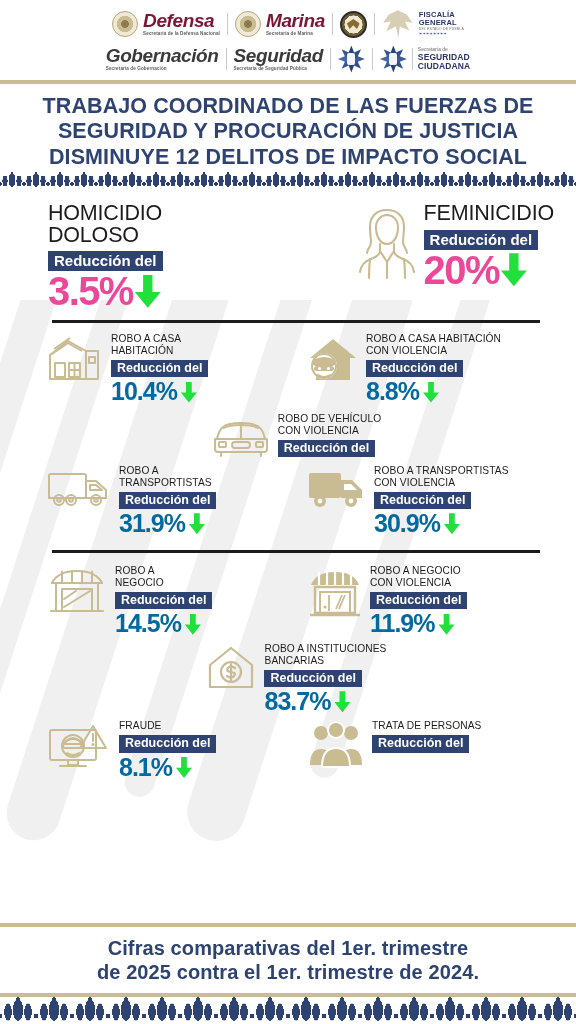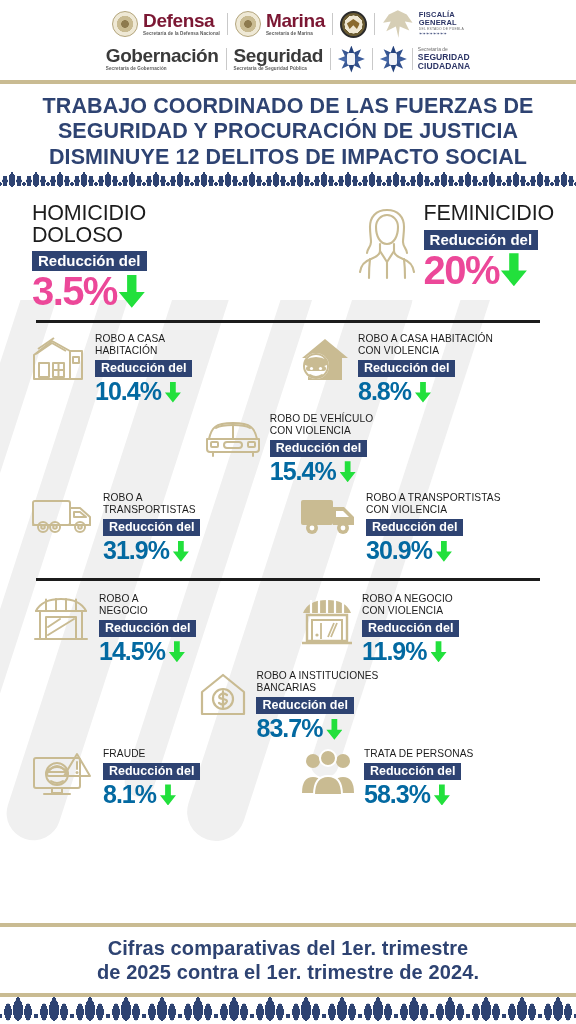--- a/index.html
+++ b/index.html
@@ -52,21 +52,21 @@
   .logo-seal {
     width: 26px; height: 26px;
     border-radius: 50%;
     background:
       radial-gradient(circle at 50% 50%, #8d7a4e 0 22%, #c9bb92 23% 48%, #efe9d6 49% 100%);
     border: 1px solid #b3a57c;
     flex: none;
   }
   .logo-txt { line-height: 1; }
   .logo-main {
-    font-size: 19px; font-weight: bold; letter-spacing: -0.4px;
+    font-size: 19px; font-weight: bold; letter-spacing: -0.4px; font-style: italic;
   }
   .logo-main.defensa { color: #7b1733; }
   .logo-main.marina  { color: #7b1733; }
   .logo-main.dark    { color: #3a3a3a; }
   .logo-sub {
     font-size: 4.6px; font-weight: bold; color: #5c5c5c;
     letter-spacing: 0.1px; margin-top: 1.5px;
   }
   .divider-v { width: 1px; height: 22px; background: #c9c9c9; }
 
@@ -134,21 +134,21 @@
     background-image:
       radial-gradient(ellipse 3.4px 7px at 12px 8px,  #2e4372 0 99%, transparent 100%),
       radial-gradient(ellipse 2.6px 5.6px at 5px 9px, #2e4372 0 99%, transparent 100%),
       radial-gradient(ellipse 2.6px 5.6px at 19px 9px,#2e4372 0 99%, transparent 100%),
       radial-gradient(circle 1.5px at 12px 1.5px,     #2e4372 0 99%, transparent 100%),
       radial-gradient(circle 1.6px at 0px 12px,       #2e4372 0 99%, transparent 100%),
       radial-gradient(circle 1.6px at 24px 12px,      #2e4372 0 99%, transparent 100%);
   }
 
   
-  .content { position: relative; z-index: 2; }
+  .content { position: relative; z-index: 2; margin-left: 16px; }
 
   .pill {
     display: inline-block;
     background: #2e4372;
     color: #ffffff;
     font-weight: bold;
     padding: 1px 6px 2px 6px;
     line-height: 1.15;
     white-space: nowrap;
   }
@@ -436,24 +436,20 @@
             <rect x="45" y="29" width="7" height="5" rx="1"></rect>
             <rect x="21" y="29" width="18" height="6" rx="3"></rect>
             <path d="M10 39 v4 M50 39 v4"></path>
             <path d="M30 11 v15"></path>
           </g>
         </svg>
         <div class="labels">
           <div class="stat-title">ROBO DE VEHÍCULO
 CON VIOLENCIA</div>
           <div class="pill">Reducción del</div>
-          <div class="stat-valrow">
-            <div class="stat-val">15.4%</div>
-            <div class="arrow-down"></div>
-          </div>
         </div>
       </div>
     </div>
 
     <div class="stat-row" style="margin-top:6px;">
       <div class="stat" style="padding-left:14px;">
         <svg class="ico" width="66" height="46" viewBox="0 0 66 46">
           <g fill="none" stroke="#c9bb92" stroke-width="2" stroke-linejoin="round" stroke-linecap="round">
             <rect x="3" y="9" width="37" height="24" rx="2"></rect>
             <path d="M40 16 h10 l10 9 v8 h-20 z"></path>
@@ -603,24 +599,20 @@
           <circle cx="14" cy="13" r="7" fill="#c9bb92"></circle>
           <path d="M3 45 q0 -16 11 -16 q11 0 11 16 z" fill="#c9bb92"></path>
           <circle cx="44" cy="13" r="7" fill="#c9bb92"></circle>
           <path d="M33 45 q0 -16 11 -16 q11 0 11 16 z" fill="#c9bb92"></path>
           <circle cx="29" cy="10" r="8" fill="#c9bb92" stroke="#ffffff" stroke-width="2"></circle>
           <path d="M15 47 q0 -19 14 -19 q14 0 14 19 z" fill="#c9bb92" stroke="#ffffff" stroke-width="2"></path>
         </svg>
         <div class="labels">
           <div class="stat-title">TRATA DE PERSONAS</div>
           <div class="pill">Reducción del</div>
-          <div class="stat-valrow">
-            <div class="stat-val">58.3%</div>
-            <div class="arrow-down"></div>
-          </div>
         </div>
       </div>
     </div>
 
   </div>
 
   <div class="footer-wrap">
     <div class="gold-line"></div>
     <div class="footer-text">
       <span>Cifras comparativas del 1er. trimestre</span><br>

